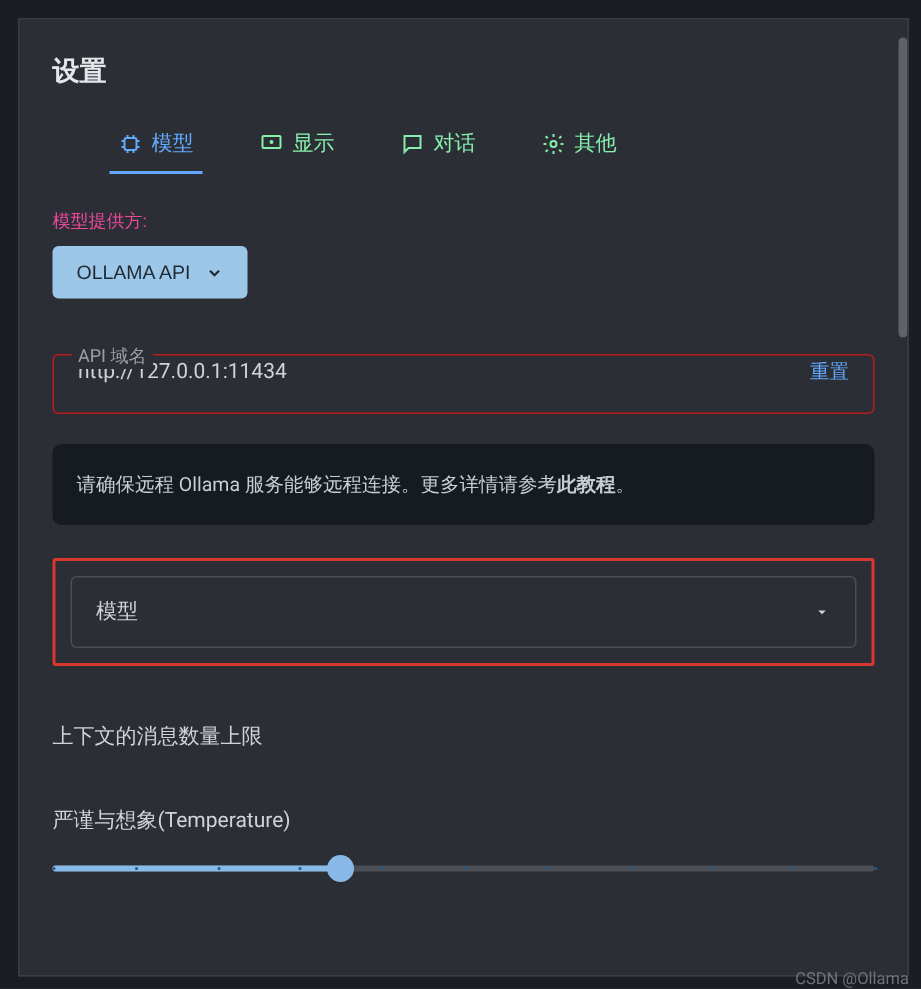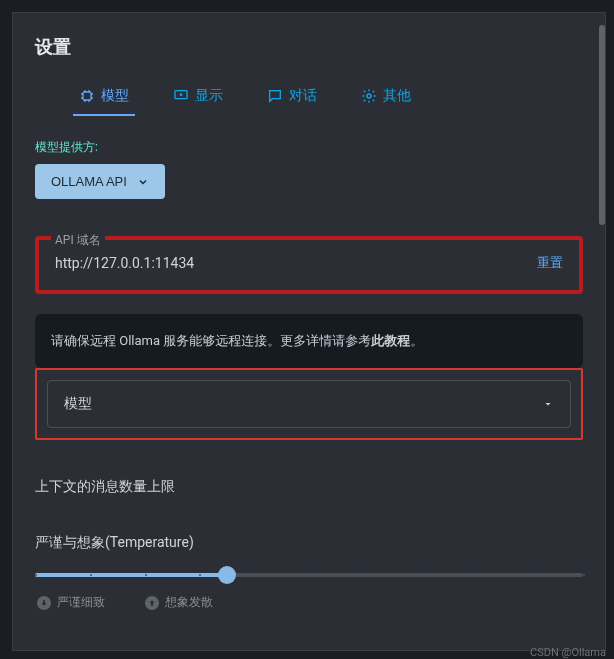--- a/index.html
+++ b/index.html
@@ -45,62 +45,62 @@
     display: flex;
     gap: 44px;
     padding-left: 44px;
     margin-bottom: 24px;
   }
   .tab {
     display: flex;
     align-items: center;
     gap: 6px;
     font-size: 14px;
-    color: #0ea5e9;
+    color: #86efac;
     cursor: pointer;
     padding-bottom: 10px;
     position: relative;
   }
   .tab.active {
     color: #62a9ff;
   }
   .tab.active::after {
     content: '';
     position: absolute;
     left: -6px;
     right: -6px;
     bottom: -1px;
     height: 2px;
     background: #62a9ff;
   }
   .tab svg { width: 16px; height: 16px; }
   .label {
     font-size: 12px;
-    color: #5eead4;
+    color: #ec4899;
     margin-bottom: 8px;
   }
   .provider-btn {
     display: inline-flex;
     align-items: center;
     gap: 10px;
     background: #9cc7e8;
     color: #1f2a35;
     border: none;
     border-radius: 4px;
     padding: 10px 16px;
     font-size: 13px;
     font-weight: 500;
     cursor: pointer;
     margin-bottom: 37px;
   }
   .provider-btn svg { width: 12px; height: 12px; }
   .fieldset {
-    border: 4px solid #b91c1c;
+    border: 1px solid #b91c1c;
     border-radius: 4px;
-    padding: 14px 16px 18px 16px;
+    padding: 2px 16px 18px 16px;
     position: relative;
     margin-bottom: 20px;
   }
   .fieldset-legend {
     position: absolute;
     top: -8px;
     left: 12px;
     background: #2b2f35;
     padding: 0 4px;
     font-size: 12px;
@@ -120,20 +120,21 @@
     color: #62a9ff;
     font-size: 13px;
     cursor: pointer;
   }
   .notice {
     background: #161b22;
     border-radius: 6px;
     padding: 18px 16px;
     font-size: 13px;
     color: #c8cdd3;
+    margin-bottom: 22px;
   }
   .notice .bold { font-weight: 700; }
   .model-select-wrap {
     border: 2px solid #d9362f;
     padding: 10px;
     border-radius: 2px;
     margin-bottom: 16px;
   }
   .model-select {
     border: 1px solid #4a4e55;
@@ -333,38 +334,20 @@
               <div class="tick" style="left: 50%;"></div>
               <div class="tick" style="left: 60%;"></div>
               <div class="tick" style="left: 70%;"></div>
               <div class="tick" style="left: 80%;"></div>
               <div class="tick" style="left: 90%;"></div>
               <div class="tick" style="left: 100%;"></div>
             </div>
           <div class="slider-thumb" id="tmp-thumb" style="left: 35%;"></div>
         </div>
       </div>
-      <div class="hints">
-        <div class="hint">
-          <span class="hint-dot">
-              <svg width="8" height="8" viewBox="0 0 24 24" fill="#2b2f35">
-                <path d="M12 20l-8-8h5V4h6v8h5z"></path>
-              </svg>
-            </span>
-          <span>严谨细致</span>
-        </div>
-        <div class="hint">
-          <span class="hint-dot">
-              <svg width="8" height="8" viewBox="0 0 24 24" fill="#2b2f35">
-                <path d="M12 4l8 8h-5v8h-6v-8H4z"></path>
-              </svg>
-            </span>
-          <span>想象发散</span>
-        </div>
-      </div>
     </div>
 
     
 
   </div>
 </div>
 
 <div class="watermark">CSDN  @Ollama</div>
 
 </body></html>

